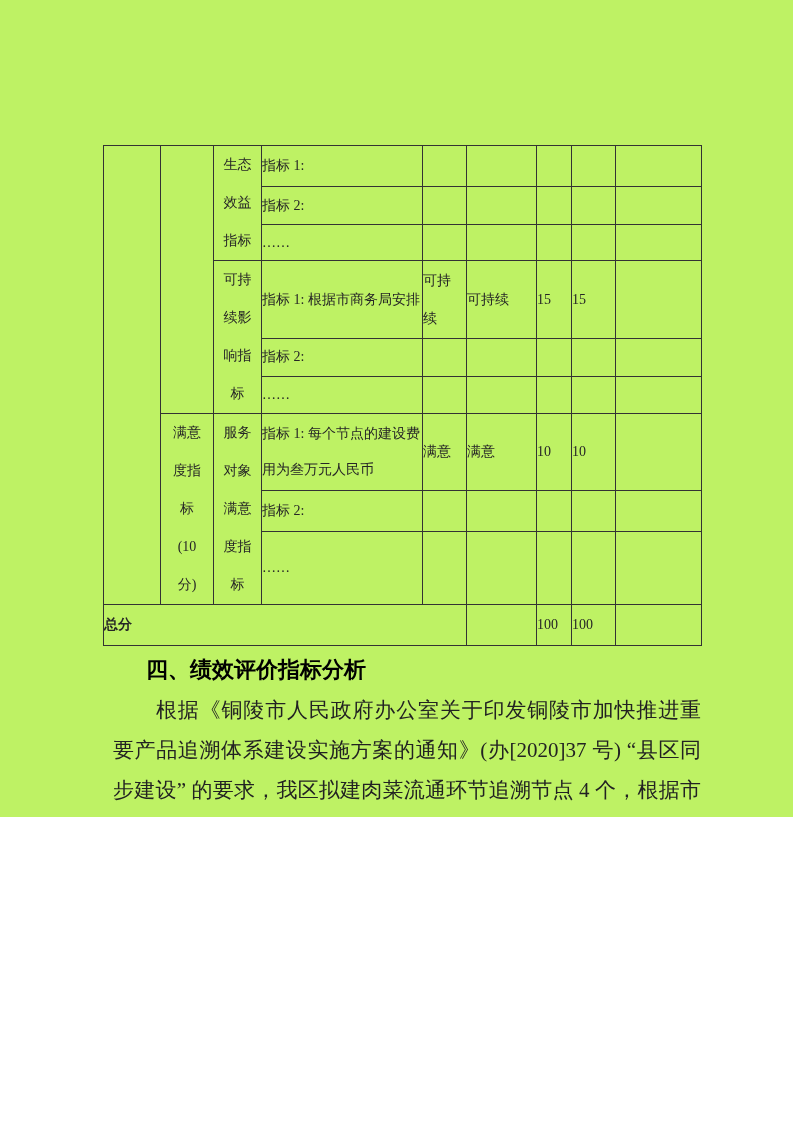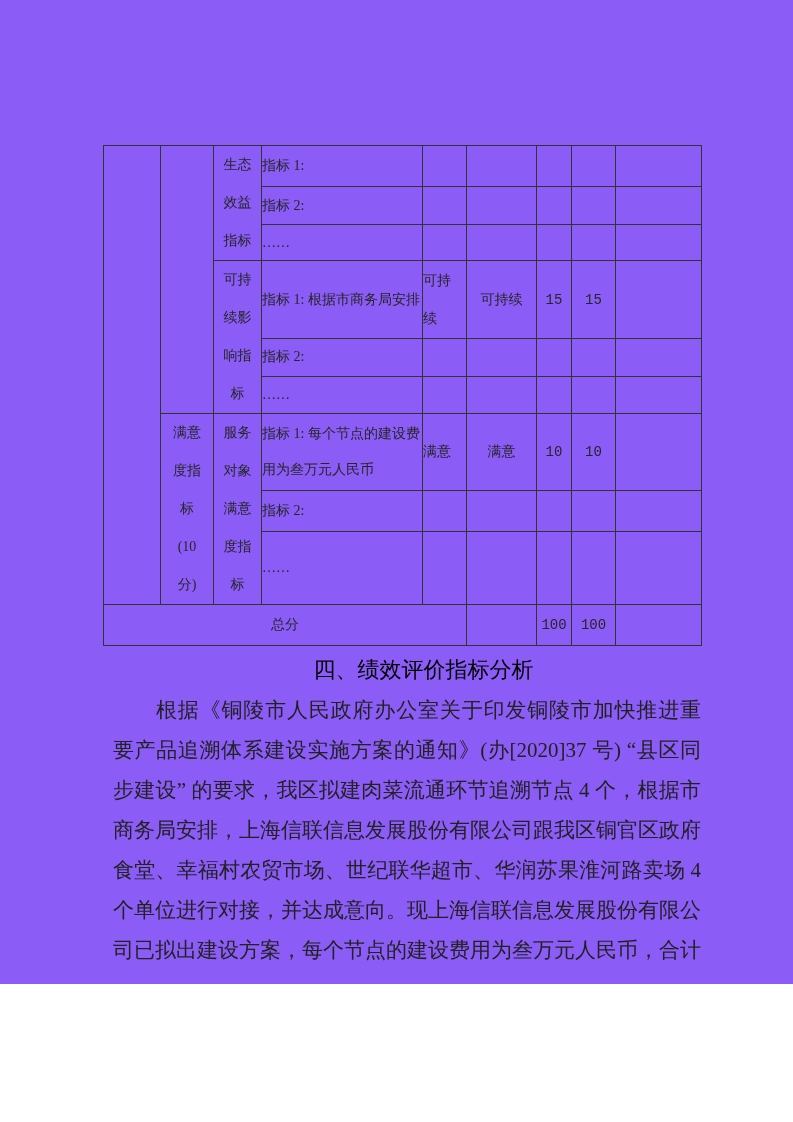--- a/index.html
+++ b/index.html
@@ -1,19 +1,19 @@
 <!DOCTYPE html>
 <html><head>
 <meta charset="utf-8">
 <style>
   html, body { margin:0; padding:0; background:#ffffff; }
   .page {
     position:relative;
-    width:793px; height:984px;
-    background:#8b5cf6;
+    width:793px; height:817px;
+    background:#bef264;
     color:#1e1e1e;
     font-family:"Liberation Serif", serif;
     overflow:hidden;
   }
   .content {
     position:absolute;
     left:103px; top:145px;
     width:598px;
   }
   table.score-table {
@@ -40,37 +40,35 @@
     padding-right:2px;
   }
   td.ind.oneline { white-space:nowrap; }
   td.ind.wrap2 { line-height:36px; }
   td.nature {                 
     text-align:left;
     padding-left:6px;
     white-space:pre-line;
     line-height:38px;
   }
-  td.center { text-align:center;font-family:Liberation Mono, monospace; }
+  td.center { text-align:left; }
   td.total-label {
-    text-align:center;
     font-family:"Liberation Sans", sans-serif;
-    font-weight:normal;
+    font-weight:bold;
     font-size:15px;
     color:#111111;
   }
   .section-heading {
     margin:9px 0 0 0;
     padding-left:43px;
     font-family:"Liberation Sans", sans-serif;
-    font-weight:normal;
+    font-weight:bold;
     font-size:22px;
     line-height:30px;
     color:#000000;
-    text-align:center;
   }
   .subsection-heading {
     margin:10px 0 0 0;
     padding-left:43px;
     font-size:21px;
     line-height:30px;
     font-weight:normal;
     color:#222222;
   }
   .body-paragraph {

